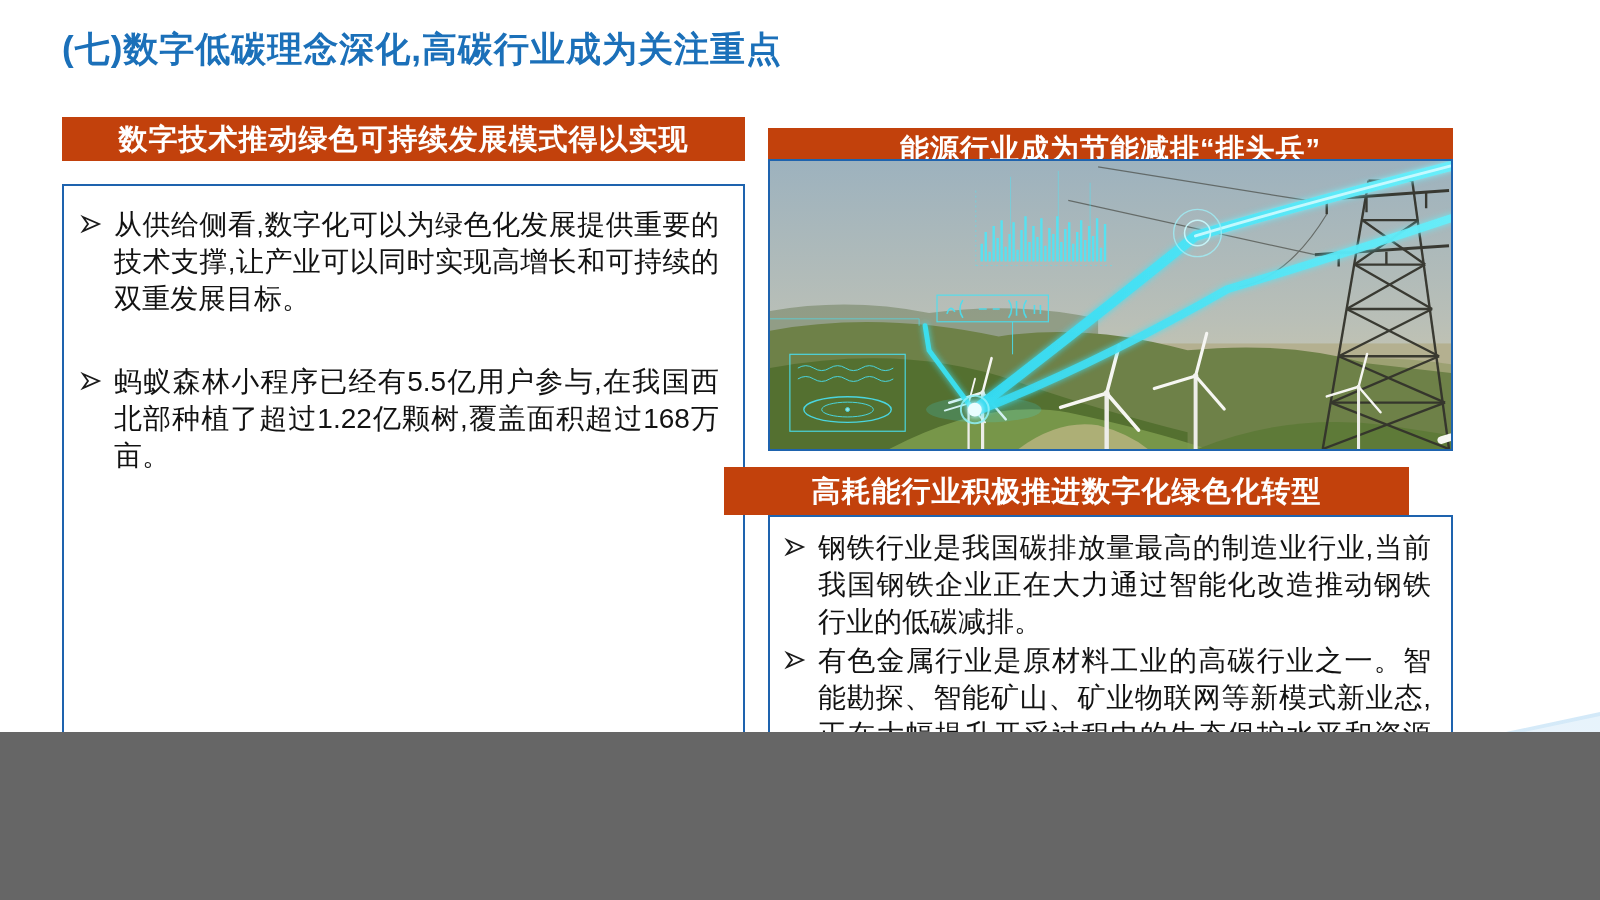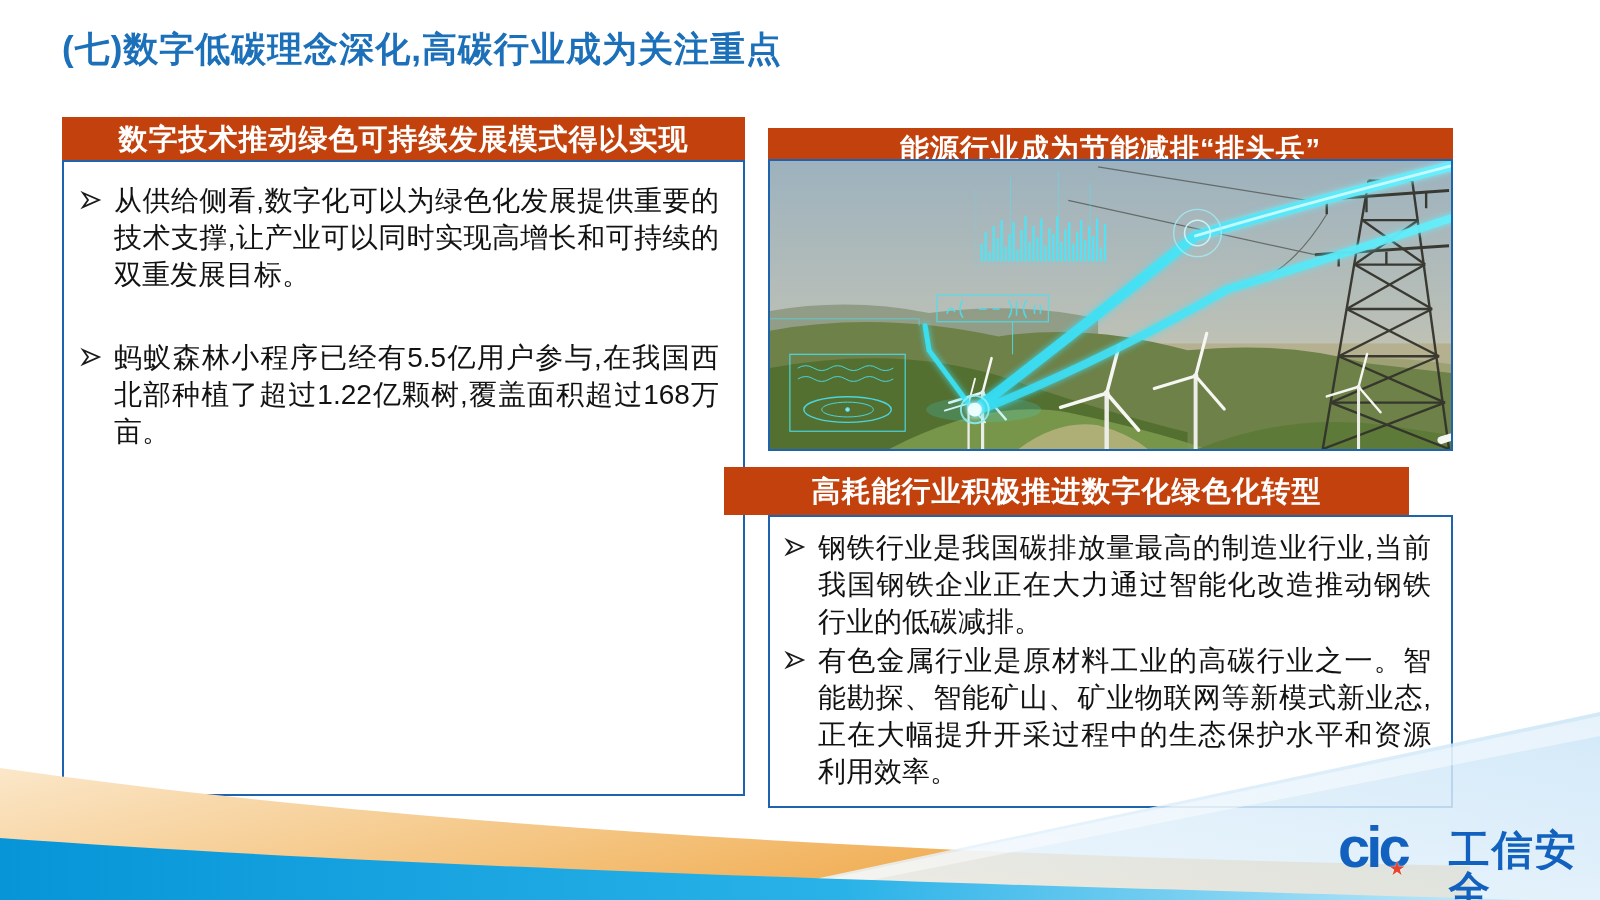--- a/index.html
+++ b/index.html
@@ -1,35 +1,35 @@
 <!DOCTYPE html>
 <html><head>
 <meta charset="utf-8">
 <style>
   html,body{margin:0;padding:0;background:#666;}
   *{box-sizing:border-box;}
   #slide{
-    position:relative;width:1600px;height:900px;background:#ffffff;
+    position:relative;width:1600px;height:732px;background:#ffffff;
     overflow:hidden;font-family:"Liberation Sans","DejaVu Sans",sans-serif;padding-left:40px;
   }
   .slide-title{
     position:absolute;left:62px;top:26px;width:1100px;
     font-size:35px;font-weight:800;color:#1B70B9;letter-spacing:1px;
   }
   .panel-header{
     position:absolute;background:#c2410c;color:#ffffff;
     font-weight:700;font-size:29px;text-align:center;letter-spacing:1px;
   }
   .hdr-left{left:62px;top:117px;width:683px;height:44px;line-height:44px;}
   .hdr-energy{left:768px;top:128px;width:685px;height:42px;line-height:42px;}
   .hdr-industry{left:724px;top:467px;width:685px;height:48px;line-height:48px;}
   .panel-box{
     position:absolute;border:2px solid #1E63AE;background:transparent;
   }
-  .box-left{left:62px;top:160px;width:683px;height:636px;padding:20px 24px 0 16px;}
+  .box-left{left:62px;top:184px;width:683px;height:636px;padding:20px 24px 0 16px;}
   .box-image{left:768px;top:159px;width:685px;height:292px;padding:0;}
   .box-industry{left:768px;top:515px;width:685px;height:293px;padding:12px 20px 0 14px;}
   .bullet{display:flex;align-items:flex-start;}
   .box-left .bullet{margin-bottom:46px;}
   .box-industry .bullet{margin-bottom:2px;}
   .bullet .marker{flex:0 0 34px;padding-top:7px;}
   .bullet .btext{
     flex:1;font-size:28px;line-height:37px;color:#121212;
     text-align:justify;
   }

